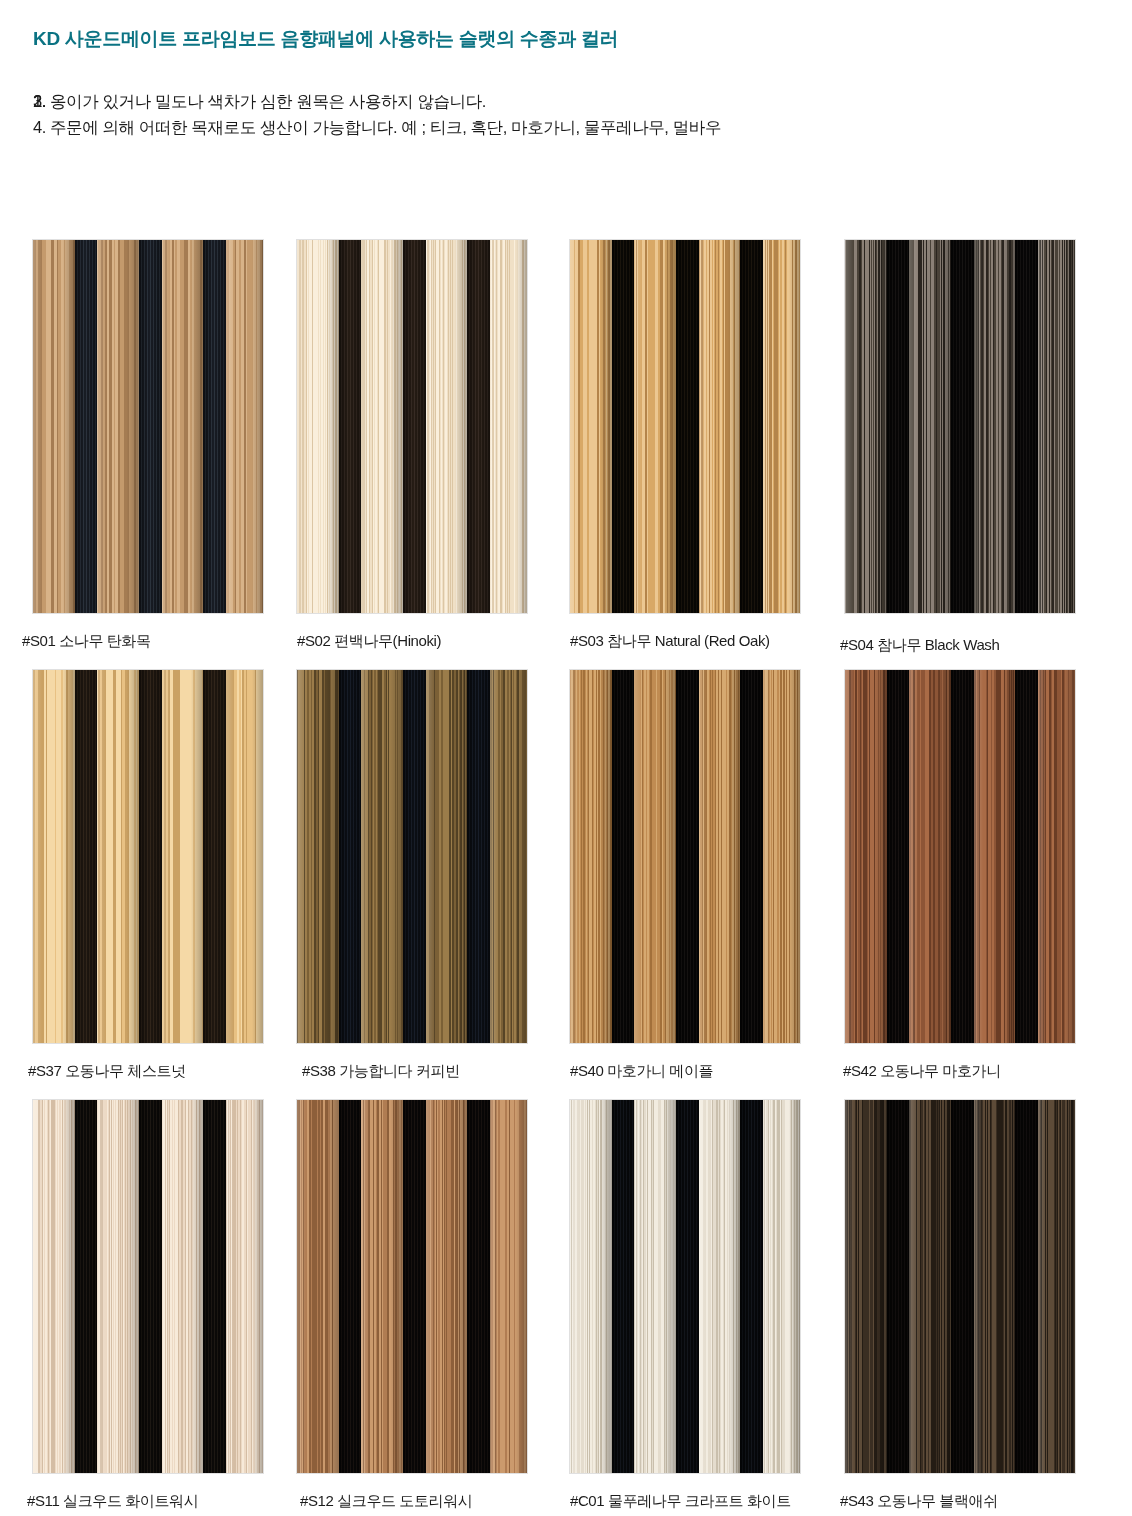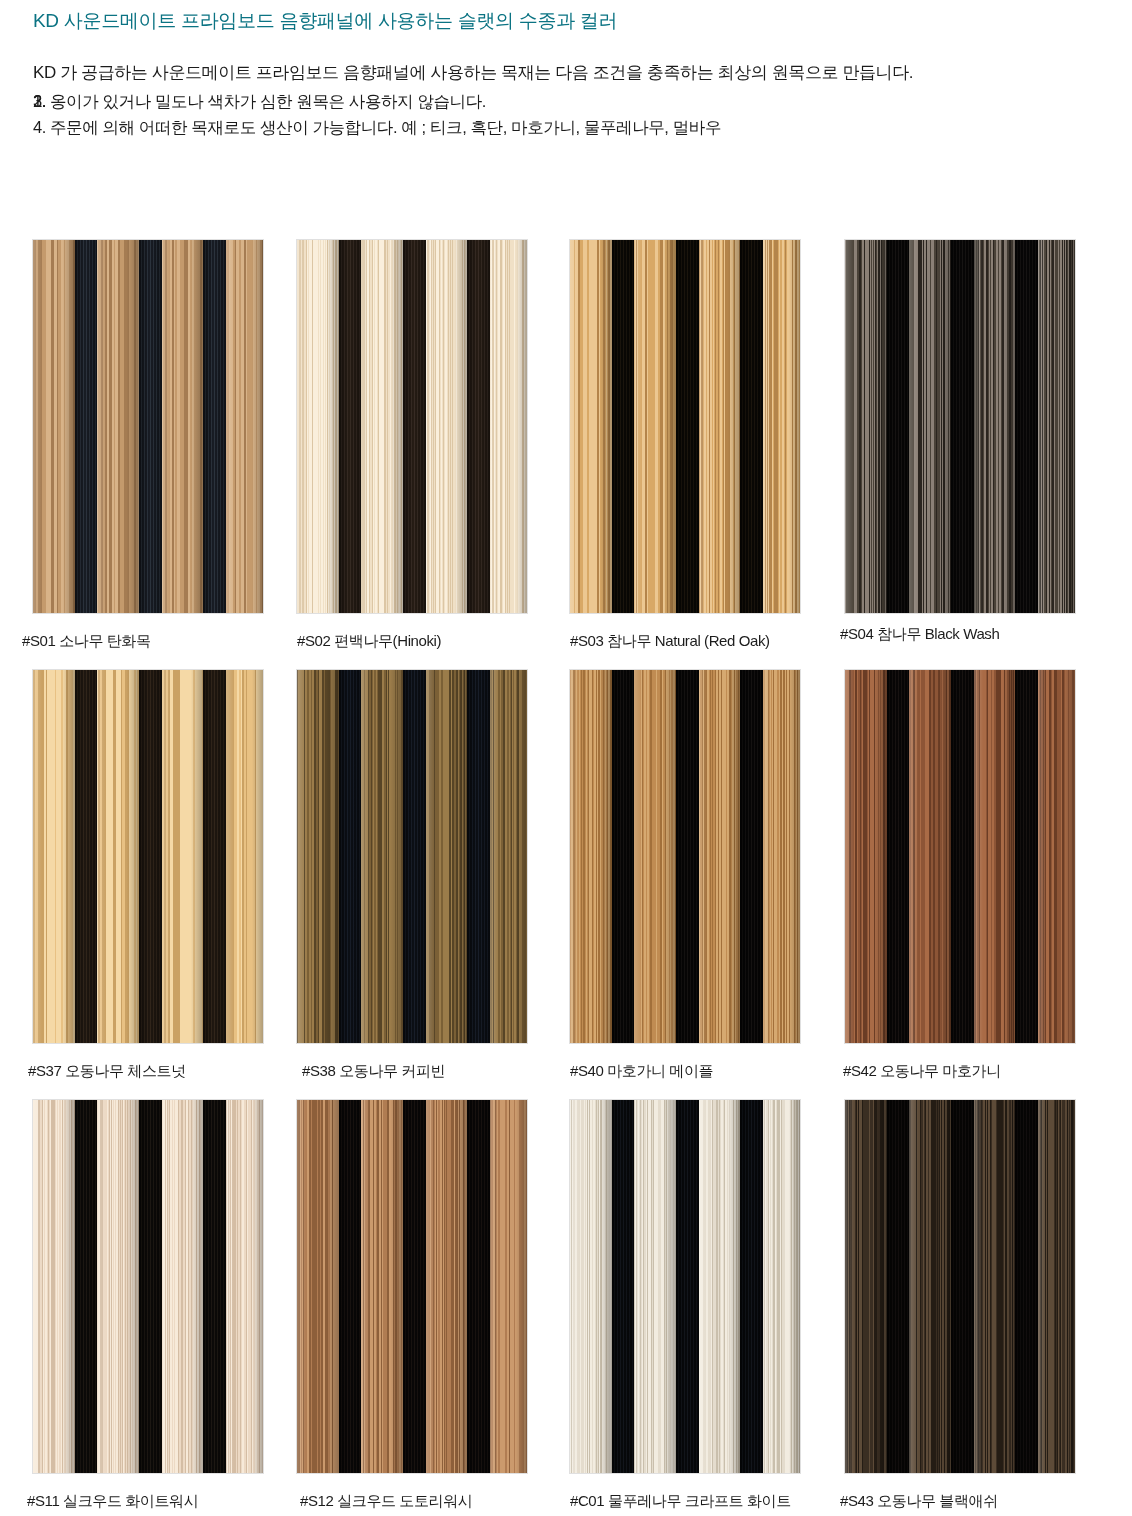--- a/index.html
+++ b/index.html
@@ -8,22 +8,22 @@
     background:#ffffff;
     font-family:"Liberation Sans","DejaVu Sans",sans-serif;
     color:#1c1c1c;
     overflow:hidden;
     position:relative;
   }
   .page{position:relative;width:1132px;height:1516px;}
 
   
   .heading{
-    position:absolute;left:33px;top:8px;
-    font-size:19px;font-weight:normal;
+    position:absolute;left:33px;top:26px;
+    font-size:19px;font-weight:bold;
     color:#0b7383;letter-spacing:-0.3px;
     white-space:nowrap;
   }
   .lede{
     position:absolute;left:33px;top:61px;
     font-size:17px;color:#1c1c1c;letter-spacing:-0.4px;
     white-space:nowrap;
   }
   .bullets{
     position:absolute;left:33px;top:88px;
@@ -56,21 +56,20 @@
     font-size:15px;color:#1c1c1c;letter-spacing:-0.4px;
     white-space:nowrap;
   }
 </style>
 </head>
 <body>
 
 <div class="page">
 
   <div class="heading" style="color: rgb(11, 115, 131);">KD 사운드메이트 프라임보드 음향패널에 사용하는 슬랫의 수종과 컬러</div>
-  <div class="lede">KD 가 공급하는 사운드메이트 프라임보드 음향패널에 사용하는 목재는 다음 조건을 충족하는 최상의 원목으로 만듭니다.</div>
 
   <ul class="bullets">
     <li>
       <span class="num">1.</span>
     </li>
     <li>
       <span class="num">2.</span>
     </li>
     <li>
       <span class="num">3.</span>
@@ -216,21 +215,21 @@
                 <div class="tex" style="background: repeating-linear-gradient(90deg, rgb(8, 7, 7) 0px, rgb(8, 7, 7) 2px, rgb(26, 23, 22) 2px, rgb(26, 23, 22) 3px) 0% 0% / 3px 3px, repeating-linear-gradient(0deg, rgb(8, 7, 7) 0px, rgb(8, 7, 7) 2px, rgba(255, 255, 255, 0.05) 2px, rgba(255, 255, 255, 0.05) 3px) 0% 0% / 3px 3px;"></div>
                 <div style="position: absolute; inset: 0px; background-image: linear-gradient(90deg, rgba(0, 0, 0, 0.55), rgba(0, 0, 0, 0.12) 45%, rgba(0, 0, 0, 0.45));"></div>
               </div>
               <div class="slat" style="flex: 1.2 0 0px;">
                 <div class="grain" style="background-image: linear-gradient(90deg, rgb(139, 128, 118) 0%, rgb(139, 128, 118) 3.12%, rgb(74, 66, 56) 3.12%, rgb(74, 66, 56) 5.67%, rgb(43, 37, 31) 5.67%, rgb(43, 37, 31) 7.13%, rgb(74, 66, 56) 7.13%, rgb(74, 66, 56) 8.41%, rgb(139, 128, 118) 8.41%, rgb(139, 128, 118) 10%, rgb(43, 37, 31) 10%, rgb(43, 37, 31) 12.7%, rgb(139, 128, 118) 12.7%, rgb(139, 128, 118) 15.53%, rgb(74, 66, 56) 15.53%, rgb(74, 66, 56) 16.88%, rgb(74, 66, 56) 16.88%, rgb(74, 66, 56) 18.1%, rgb(43, 37, 31) 18.1%, rgb(43, 37, 31) 20.02%, rgb(74, 66, 56) 20.02%, rgb(74, 66, 56) 22.57%, rgb(43, 37, 31) 22.57%, rgb(43, 37, 31) 24.75%, rgb(139, 128, 118) 24.75%, rgb(139, 128, 118) 26.23%, rgb(43, 37, 31) 26.23%, rgb(43, 37, 31) 27.76%, rgb(139, 128, 118) 27.76%, rgb(139, 128, 118) 29.65%, rgb(43, 37, 31) 29.65%, rgb(43, 37, 31) 31.89%, rgb(139, 128, 118) 31.89%, rgb(139, 128, 118) 33.12%, rgb(139, 128, 118) 33.12%, rgb(139, 128, 118) 36.4%, rgb(74, 66, 56) 36.4%, rgb(74, 66, 56) 39.14%, rgb(43, 37, 31) 39.14%, rgb(43, 37, 31) 41.51%, rgb(43, 37, 31) 41.51%, rgb(43, 37, 31) 44.22%, rgb(139, 128, 118) 44.22%, rgb(139, 128, 118) 45.71%, rgb(43, 37, 31) 45.71%, rgb(43, 37, 31) 47%, rgb(74, 66, 56) 47%, rgb(74, 66, 56) 50.09%, rgb(43, 37, 31) 50.09%, rgb(43, 37, 31) 51.56%, rgb(74, 66, 56) 51.56%, rgb(74, 66, 56) 54.68%, rgb(139, 128, 118) 54.68%, rgb(139, 128, 118) 57.65%, rgb(74, 66, 56) 57.65%, rgb(74, 66, 56) 58.81%, rgb(139, 128, 118) 58.81%, rgb(139, 128, 118) 60.82%, rgb(139, 128, 118) 60.82%, rgb(139, 128, 118) 63.87%, rgb(43, 37, 31) 63.87%, rgb(43, 37, 31) 65.21%, rgb(43, 37, 31) 65.21%, rgb(43, 37, 31) 68.27%, rgb(139, 128, 118) 68.27%, rgb(139, 128, 118) 70.18%, rgb(43, 37, 31) 70.18%, rgb(43, 37, 31) 72.89%, rgb(139, 128, 118) 72.89%, rgb(139, 128, 118) 75.53%, rgb(43, 37, 31) 75.53%, rgb(43, 37, 31) 77.98%, rgb(74, 66, 56) 77.98%, rgb(74, 66, 56) 79.6%, rgb(74, 66, 56) 79.6%, rgb(74, 66, 56) 81.05%, rgb(139, 128, 118) 81.05%, rgb(139, 128, 118) 84.27%, rgb(43, 37, 31) 84.27%, rgb(43, 37, 31) 87.47%, rgb(43, 37, 31) 87.47%, rgb(43, 37, 31) 89.92%, rgb(74, 66, 56) 89.92%, rgb(74, 66, 56) 92.67%, rgb(43, 37, 31) 92.67%, rgb(43, 37, 31) 94.24%, rgb(139, 128, 118) 94.24%, rgb(139, 128, 118) 96.2%, rgb(43, 37, 31) 96.2%, rgb(43, 37, 31) 97.96%, rgb(74, 66, 56) 97.96%, rgb(74, 66, 56) 99.84%, rgb(43, 37, 31) 99.84%, rgb(43, 37, 31) 100%);"></div>
                 <div style="position: absolute; inset: 0px; background-image: linear-gradient(90deg, rgba(255, 255, 255, 0.2), rgba(255, 255, 255, 0) 22%, rgba(0, 0, 0, 0) 70%, rgba(0, 0, 0, 0.28));"></div>
               </div>
             </div>
           </div>
         </div>
-        <div class="caption" style="left: 840px; top: 385px;">#S04 참나무 Black Wash</div>
+        <div class="caption" style="left: 840px; top: 396px;">#S04 참나무 Black Wash</div>
       </div>
       <div class="row" style="top: 430px; position: absolute; left: 0px; width: 1012px;">
         <div class="cell" style="left: 33px;">
           <div class="panel" style="width: 230px; height: 373px;">
             <div class="slats">
               <div class="slat" style="flex: 1.35 0 0px;">
                 <div class="grain" style="background-image: linear-gradient(90deg, rgb(202, 161, 99) 0%, rgb(202, 161, 99) 2.65%, rgb(202, 161, 99) 2.65%, rgb(202, 161, 99) 5.16%, rgb(232, 193, 131) 5.16%, rgb(232, 193, 131) 12.36%, rgb(202, 161, 99) 12.36%, rgb(202, 161, 99) 19.84%, rgb(202, 161, 99) 19.84%, rgb(202, 161, 99) 25.52%, rgb(245, 217, 166) 25.52%, rgb(245, 217, 166) 29.93%, rgb(202, 161, 99) 29.93%, rgb(202, 161, 99) 33.87%, rgb(245, 217, 166) 33.87%, rgb(245, 217, 166) 36.54%, rgb(245, 217, 166) 36.54%, rgb(245, 217, 166) 42.57%, rgb(245, 217, 166) 42.57%, rgb(245, 217, 166) 46.26%, rgb(245, 217, 166) 46.26%, rgb(245, 217, 166) 51.44%, rgb(232, 193, 131) 51.44%, rgb(232, 193, 131) 55.14%, rgb(245, 217, 166) 55.14%, rgb(245, 217, 166) 58.53%, rgb(245, 217, 166) 58.53%, rgb(245, 217, 166) 63.39%, rgb(245, 217, 166) 63.39%, rgb(245, 217, 166) 67.51%, rgb(232, 193, 131) 67.51%, rgb(232, 193, 131) 72.22%, rgb(245, 217, 166) 72.22%, rgb(245, 217, 166) 75.61%, rgb(245, 217, 166) 75.61%, rgb(245, 217, 166) 79.53%, rgb(202, 161, 99) 79.53%, rgb(202, 161, 99) 83.85%, rgb(232, 193, 131) 83.85%, rgb(232, 193, 131) 91.28%, rgb(232, 193, 131) 91.28%, rgb(232, 193, 131) 96.07%, rgb(245, 217, 166) 96.07%, rgb(245, 217, 166) 99.95%, rgb(245, 217, 166) 99.95%, rgb(245, 217, 166) 100%);"></div>
                 <div style="position: absolute; inset: 0px; background-image: linear-gradient(90deg, rgba(255, 255, 255, 0.2), rgba(255, 255, 255, 0) 22%, rgba(0, 0, 0, 0) 70%, rgba(0, 0, 0, 0.28));"></div>
               </div>
               <div class="felt" style="flex: 0.72 0 0px;">
@@ -288,21 +287,21 @@
                 <div class="tex" style="background: repeating-linear-gradient(90deg, rgb(13, 17, 24) 0px, rgb(13, 17, 24) 2px, rgb(28, 35, 48) 2px, rgb(28, 35, 48) 3px) 0% 0% / 3px 3px, repeating-linear-gradient(0deg, rgb(13, 17, 24) 0px, rgb(13, 17, 24) 2px, rgba(255, 255, 255, 0.05) 2px, rgba(255, 255, 255, 0.05) 3px) 0% 0% / 3px 3px;"></div>
                 <div style="position: absolute; inset: 0px; background-image: linear-gradient(90deg, rgba(0, 0, 0, 0.55), rgba(0, 0, 0, 0.12) 45%, rgba(0, 0, 0, 0.45));"></div>
               </div>
               <div class="slat" style="flex: 1.2 0 0px;">
                 <div class="grain" style="background-image: linear-gradient(90deg, rgb(123, 96, 54) 0%, rgb(123, 96, 54) 4.4%, rgb(155, 124, 74) 4.4%, rgb(155, 124, 74) 8.39%, rgb(87, 68, 38) 8.39%, rgb(87, 68, 38) 10.35%, rgb(155, 124, 74) 10.35%, rgb(155, 124, 74) 13.02%, rgb(87, 68, 38) 13.02%, rgb(87, 68, 38) 14.72%, rgb(155, 124, 74) 14.72%, rgb(155, 124, 74) 16.93%, rgb(155, 124, 74) 16.93%, rgb(155, 124, 74) 20.17%, rgb(155, 124, 74) 20.17%, rgb(155, 124, 74) 22.22%, rgb(123, 96, 54) 22.22%, rgb(123, 96, 54) 26.65%, rgb(155, 124, 74) 26.65%, rgb(155, 124, 74) 30.77%, rgb(123, 96, 54) 30.77%, rgb(123, 96, 54) 33.8%, rgb(87, 68, 38) 33.8%, rgb(87, 68, 38) 37.43%, rgb(87, 68, 38) 37.43%, rgb(87, 68, 38) 40.73%, rgb(155, 124, 74) 40.73%, rgb(155, 124, 74) 43.38%, rgb(155, 124, 74) 43.38%, rgb(155, 124, 74) 47.17%, rgb(123, 96, 54) 47.17%, rgb(123, 96, 54) 48.97%, rgb(123, 96, 54) 48.97%, rgb(123, 96, 54) 50.88%, rgb(155, 124, 74) 50.88%, rgb(155, 124, 74) 53.81%, rgb(123, 96, 54) 53.81%, rgb(123, 96, 54) 57.41%, rgb(87, 68, 38) 57.41%, rgb(87, 68, 38) 59.21%, rgb(155, 124, 74) 59.21%, rgb(155, 124, 74) 61.26%, rgb(123, 96, 54) 61.26%, rgb(123, 96, 54) 64.96%, rgb(155, 124, 74) 64.96%, rgb(155, 124, 74) 68.3%, rgb(155, 124, 74) 68.3%, rgb(155, 124, 74) 70.43%, rgb(123, 96, 54) 70.43%, rgb(123, 96, 54) 73.54%, rgb(87, 68, 38) 73.54%, rgb(87, 68, 38) 75.06%, rgb(87, 68, 38) 75.06%, rgb(87, 68, 38) 79.24%, rgb(155, 124, 74) 79.24%, rgb(155, 124, 74) 82.06%, rgb(155, 124, 74) 82.06%, rgb(155, 124, 74) 85.4%, rgb(123, 96, 54) 85.4%, rgb(123, 96, 54) 88.61%, rgb(123, 96, 54) 88.61%, rgb(123, 96, 54) 92.45%, rgb(123, 96, 54) 92.45%, rgb(123, 96, 54) 96.24%, rgb(155, 124, 74) 96.24%, rgb(155, 124, 74) 99.46%, rgb(87, 68, 38) 99.46%, rgb(87, 68, 38) 100%);"></div>
                 <div style="position: absolute; inset: 0px; background-image: linear-gradient(90deg, rgba(255, 255, 255, 0.2), rgba(255, 255, 255, 0) 22%, rgba(0, 0, 0, 0) 70%, rgba(0, 0, 0, 0.28));"></div>
               </div>
             </div>
           </div>
         </div>
-        <div class="caption" style="left: 302px; top: 392px;">#S38 오동나무 커피빈</div>
+        <div class="caption" style="left: 302px; top: 392px;">#S38 가능합니다 커피빈</div>
         <div class="cell" style="left: 570px;">
           <div class="panel" style="width: 230px; height: 373px;">
             <div class="slats">
               <div class="slat" style="flex: 1.35 0 0px;">
                 <div class="grain" style="background-image: linear-gradient(90deg, rgb(192, 140, 82) 0%, rgb(192, 140, 82) 0.92%, rgb(192, 140, 82) 0.92%, rgb(192, 140, 82) 2%, rgb(214, 169, 112) 2%, rgb(214, 169, 112) 4.29%, rgb(192, 140, 82) 4.29%, rgb(192, 140, 82) 5.58%, rgb(214, 169, 112) 5.58%, rgb(214, 169, 112) 7.14%, rgb(162, 112, 58) 7.14%, rgb(162, 112, 58) 9.37%, rgb(214, 169, 112) 9.37%, rgb(214, 169, 112) 10.3%, rgb(162, 112, 58) 10.3%, rgb(162, 112, 58) 11.27%, rgb(162, 112, 58) 11.27%, rgb(162, 112, 58) 13.07%, rgb(192, 140, 82) 13.07%, rgb(192, 140, 82) 15.05%, rgb(214, 169, 112) 15.05%, rgb(214, 169, 112) 16.47%, rgb(192, 140, 82) 16.47%, rgb(192, 140, 82) 18%, rgb(192, 140, 82) 18%, rgb(192, 140, 82) 19.78%, rgb(192, 140, 82) 19.78%, rgb(192, 140, 82) 21.63%, rgb(214, 169, 112) 21.63%, rgb(214, 169, 112) 23.6%, rgb(214, 169, 112) 23.6%, rgb(214, 169, 112) 24.44%, rgb(192, 140, 82) 24.44%, rgb(192, 140, 82) 25.65%, rgb(162, 112, 58) 25.65%, rgb(162, 112, 58) 27.68%, rgb(192, 140, 82) 27.68%, rgb(192, 140, 82) 28.99%, rgb(192, 140, 82) 28.99%, rgb(192, 140, 82) 30.6%, rgb(162, 112, 58) 30.6%, rgb(162, 112, 58) 32.86%, rgb(162, 112, 58) 32.86%, rgb(162, 112, 58) 34.98%, rgb(192, 140, 82) 34.98%, rgb(192, 140, 82) 36.99%, rgb(214, 169, 112) 36.99%, rgb(214, 169, 112) 38.57%, rgb(214, 169, 112) 38.57%, rgb(214, 169, 112) 40.78%, rgb(192, 140, 82) 40.78%, rgb(192, 140, 82) 42.1%, rgb(162, 112, 58) 42.1%, rgb(162, 112, 58) 44.23%, rgb(162, 112, 58) 44.23%, rgb(162, 112, 58) 46.33%, rgb(214, 169, 112) 46.33%, rgb(214, 169, 112) 48.01%, rgb(214, 169, 112) 48.01%, rgb(214, 169, 112) 49.25%, rgb(214, 169, 112) 49.25%, rgb(214, 169, 112) 51.59%, rgb(162, 112, 58) 51.59%, rgb(162, 112, 58) 53.63%, rgb(162, 112, 58) 53.63%, rgb(162, 112, 58) 54.68%, rgb(192, 140, 82) 54.68%, rgb(192, 140, 82) 56.53%, rgb(192, 140, 82) 56.53%, rgb(192, 140, 82) 57.82%, rgb(214, 169, 112) 57.82%, rgb(214, 169, 112) 59.92%, rgb(214, 169, 112) 59.92%, rgb(214, 169, 112) 61.08%, rgb(192, 140, 82) 61.08%, rgb(192, 140, 82) 62.7%, rgb(162, 112, 58) 62.7%, rgb(162, 112, 58) 64.39%, rgb(214, 169, 112) 64.39%, rgb(214, 169, 112) 65.21%, rgb(214, 169, 112) 65.21%, rgb(214, 169, 112) 67.14%, rgb(162, 112, 58) 67.14%, rgb(162, 112, 58) 69.13%, rgb(162, 112, 58) 69.13%, rgb(162, 112, 58) 70.48%, rgb(192, 140, 82) 70.48%, rgb(192, 140, 82) 71.63%, rgb(214, 169, 112) 71.63%, rgb(214, 169, 112) 73.55%, rgb(192, 140, 82) 73.55%, rgb(192, 140, 82) 75.24%, rgb(214, 169, 112) 75.24%, rgb(214, 169, 112) 76.66%, rgb(192, 140, 82) 76.66%, rgb(192, 140, 82) 78.67%, rgb(162, 112, 58) 78.67%, rgb(162, 112, 58) 81.04%, rgb(192, 140, 82) 81.04%, rgb(192, 140, 82) 82.72%, rgb(192, 140, 82) 82.72%, rgb(192, 140, 82) 83.92%, rgb(214, 169, 112) 83.92%, rgb(214, 169, 112) 86.25%, rgb(192, 140, 82) 86.25%, rgb(192, 140, 82) 87.1%, rgb(192, 140, 82) 87.1%, rgb(192, 140, 82) 88.72%, rgb(162, 112, 58) 88.72%, rgb(162, 112, 58) 90.81%, rgb(214, 169, 112) 90.81%, rgb(214, 169, 112) 91.89%, rgb(214, 169, 112) 91.89%, rgb(214, 169, 112) 94.09%, rgb(214, 169, 112) 94.09%, rgb(214, 169, 112) 96.28%, rgb(162, 112, 58) 96.28%, rgb(162, 112, 58) 97.58%, rgb(162, 112, 58) 97.58%, rgb(162, 112, 58) 99.46%, rgb(162, 112, 58) 99.46%, rgb(162, 112, 58) 100%);"></div>
                 <div style="position: absolute; inset: 0px; background-image: linear-gradient(90deg, rgba(255, 255, 255, 0.2), rgba(255, 255, 255, 0) 22%, rgba(0, 0, 0, 0) 70%, rgba(0, 0, 0, 0.28));"></div>
               </div>
               <div class="felt" style="flex: 0.72 0 0px;">
                 <div class="tex" style="background: repeating-linear-gradient(90deg, rgb(7, 6, 6) 0px, rgb(7, 6, 6) 2px, rgb(24, 21, 20) 2px, rgb(24, 21, 20) 3px) 0% 0% / 3px 3px, repeating-linear-gradient(0deg, rgb(7, 6, 6) 0px, rgb(7, 6, 6) 2px, rgba(255, 255, 255, 0.05) 2px, rgba(255, 255, 255, 0.05) 3px) 0% 0% / 3px 3px;"></div>
                 <div style="position: absolute; inset: 0px; background-image: linear-gradient(90deg, rgba(0, 0, 0, 0.55), rgba(0, 0, 0, 0.12) 45%, rgba(0, 0, 0, 0.45));"></div>

